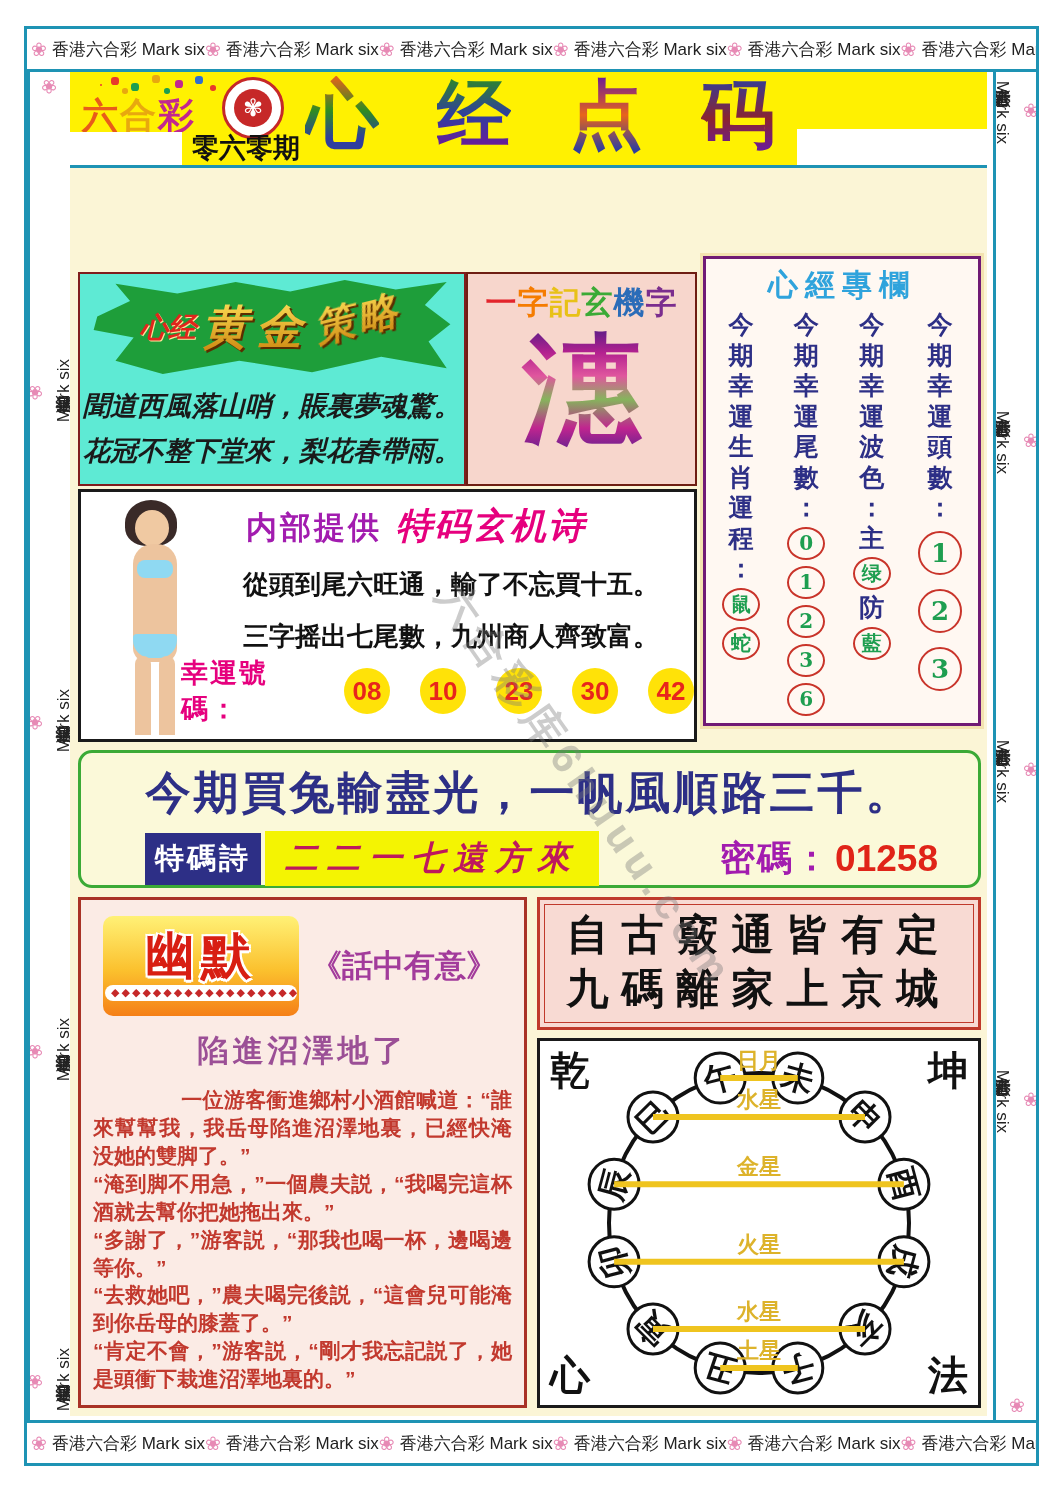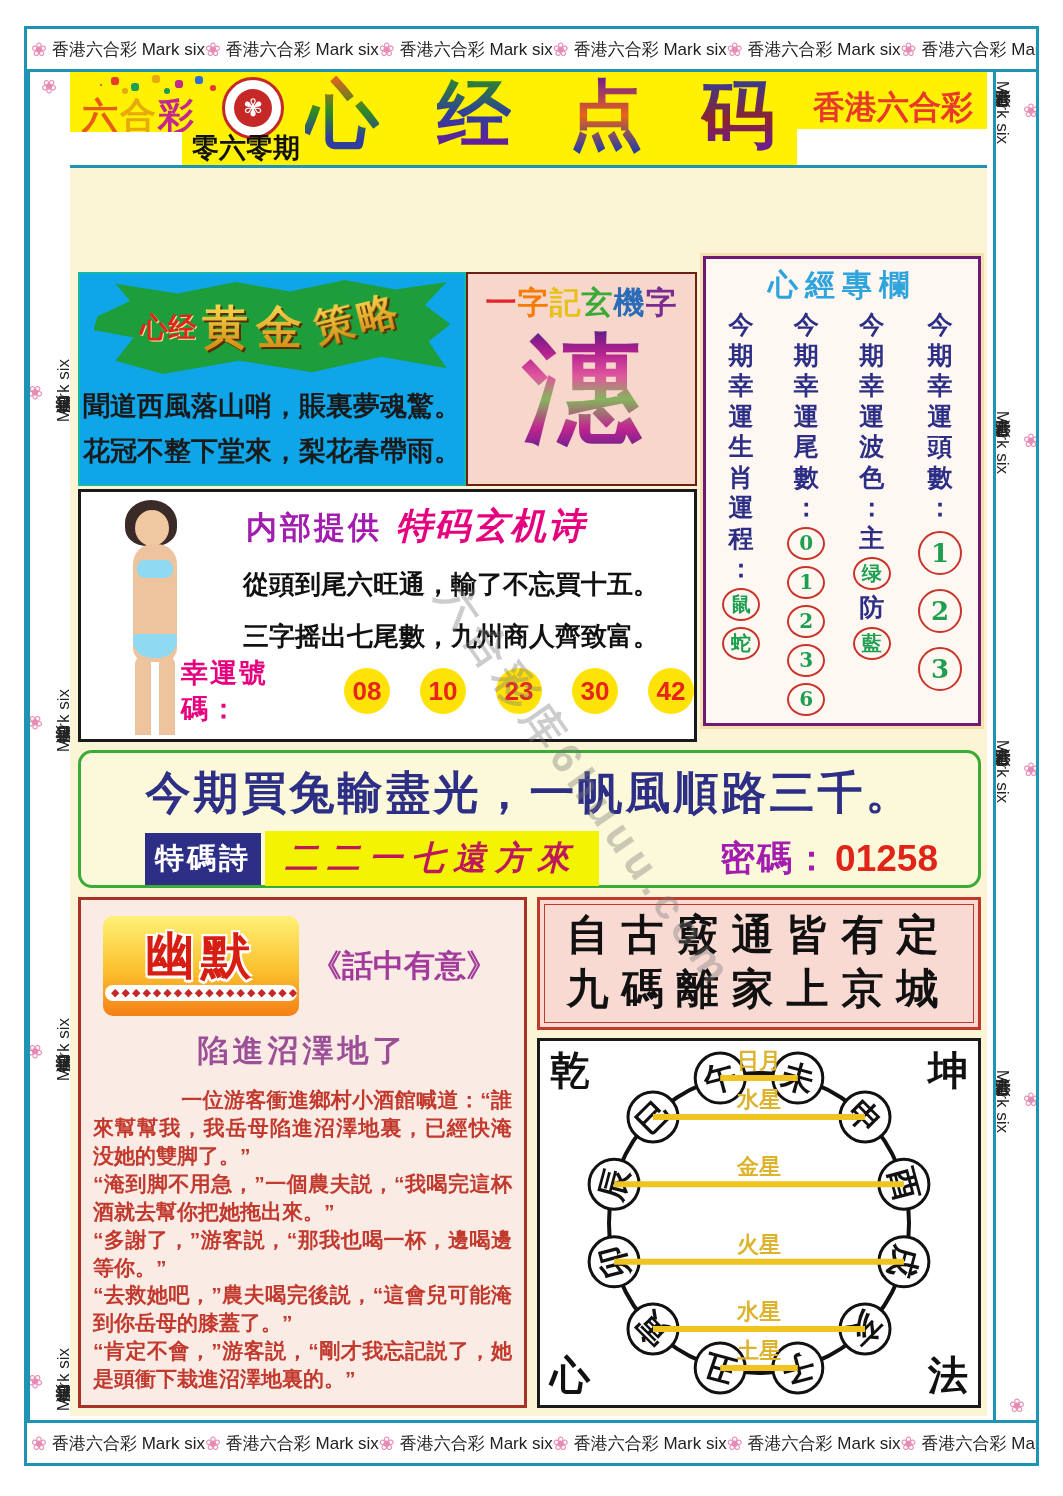--- a/index.html
+++ b/index.html
@@ -50,22 +50,22 @@
   .g2{background-image:linear-gradient(180deg,#6A1B9A,#E8641B 50%,#2F3E9E 95%);-webkit-background-clip:text;background-clip:text;}
   .g3{background-image:linear-gradient(180deg,#2F3E9E,#8B2430 55%,#6A1B9A 95%);-webkit-background-clip:text;background-clip:text;}
   .brand{position:absolute;right:14px;top:14px;font-size:32px;font-weight:bold;color:#E8392B;}
   .patch{position:absolute;background:#fff;}
   .patch-left{left:0;top:60px;width:112px;height:33px;}
   .patch-right{right:0;top:57px;width:190px;height:36px;}
 
   .box{position:absolute;box-sizing:border-box;}
 
   
-  .strategy{left:8px;top:200px;width:388px;height:214px;background:#0ea5e9;border:2px solid #14b8a6;
-            overflow:hidden;}
+  .strategy{left:8px;top:200px;width:388px;height:214px;background:#5eead4;border:2px solid #7f1d1d;
+            overflow:hidden;font-style:italic;}
   .banner{position:relative;margin:6px 10px 2px 10px;height:96px;background:#1E9E3A;
           clip-path:polygon(2% 38%,11% 22%,7% 4%,24% 14%,40% 2%,55% 12%,70% 0%,84% 10%,98% 2%,92% 26%,99% 46%,93% 64%,98% 92%,80% 80%,61% 96%,41% 84%,20% 98%,7% 84%,12% 60%,1% 52%);
           display:flex;align-items:center;justify-content:center;gap:6px;}
   .s-tag{color:#E0251C;font-size:28px;font-weight:bold;text-shadow:1px 1px 0 #FFE29A;}
   .s-w1{font-family:"DejaVu Serif",serif;font-size:46px;font-weight:bold;letter-spacing:8px;
         background-image:linear-gradient(180deg,#FFE259,#C87E08);-webkit-background-clip:text;background-clip:text;color:transparent;
         filter:drop-shadow(2px 2px 0 #5a2d00);}
   .s-w2{font-family:"DejaVu Serif",serif;font-size:40px;font-weight:bold;letter-spacing:4px;
         background-image:linear-gradient(180deg,#FFE259,#C87E08);-webkit-background-clip:text;background-clip:text;color:transparent;
         transform:rotate(-14deg) translateY(-10px);filter:drop-shadow(2px 2px 0 #5a2d00);}
@@ -262,21 +262,20 @@
       </div>
       <div class="patch patch-left"></div>
       <div class="patch patch-right"></div>
       <div class="period">零六零期</div>
       <div class="title" id="main-title">
           <span class="tc g0">心</span>
           <span class="tc g1">经</span>
           <span class="tc g2">点</span>
           <span class="tc g3">码</span>
         </div>
-      <div class="brand">香港六合彩</div>
     </div>
 
     <div class="box strategy">
       <div class="banner">
         <span class="s-tag">心经</span>
         <span class="s-w1">黄金</span>
         <span class="s-w2">策略</span>
       </div>
       <div class="s-poem">
         <div>聞道西風落山哨，賬裏夢魂驚。</div>

